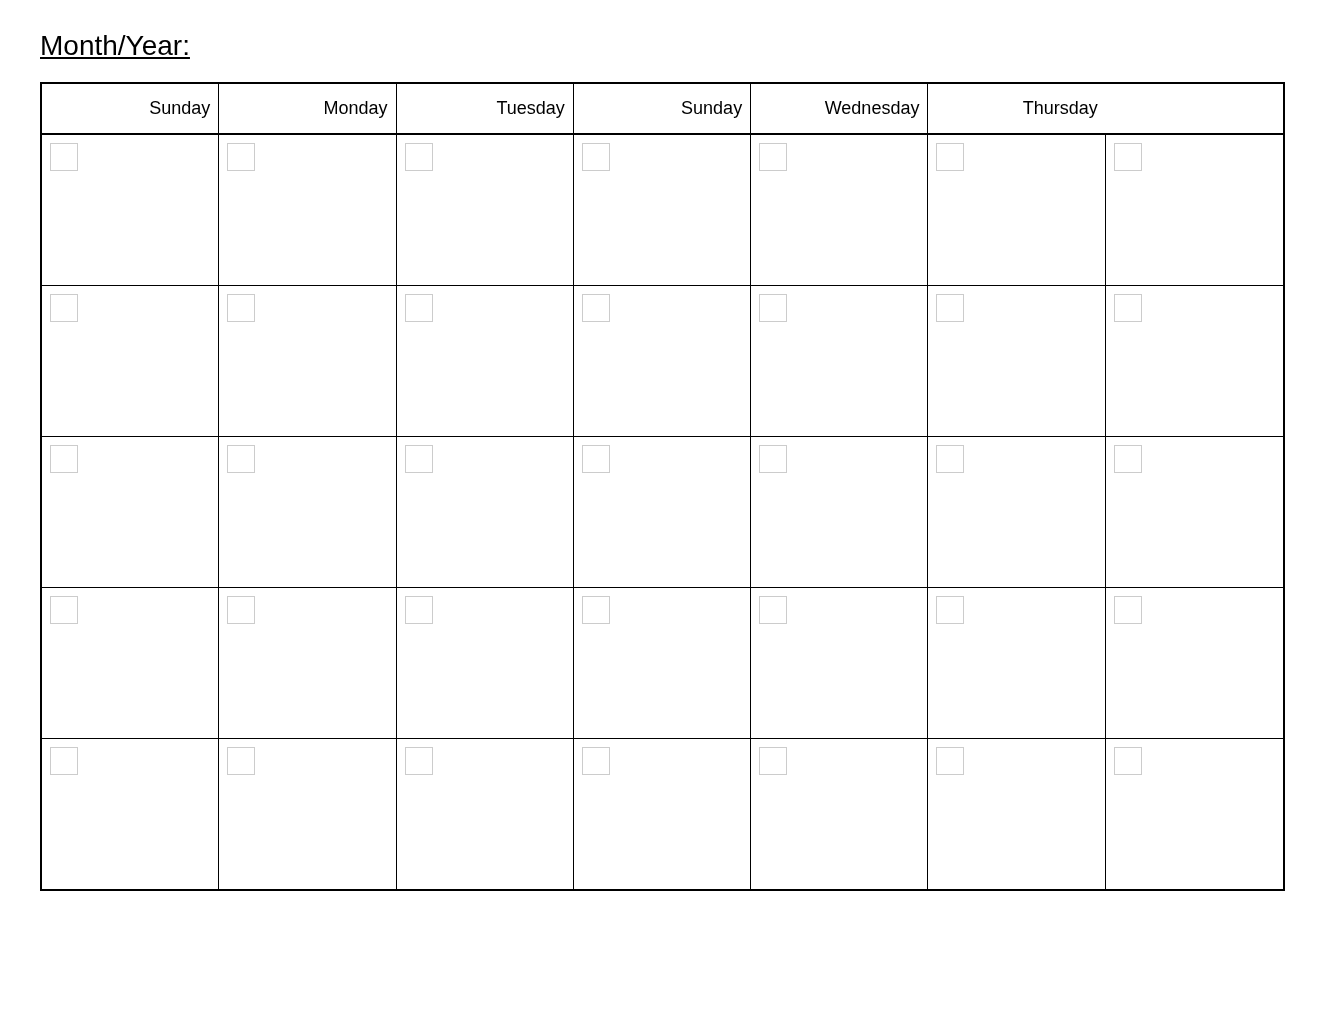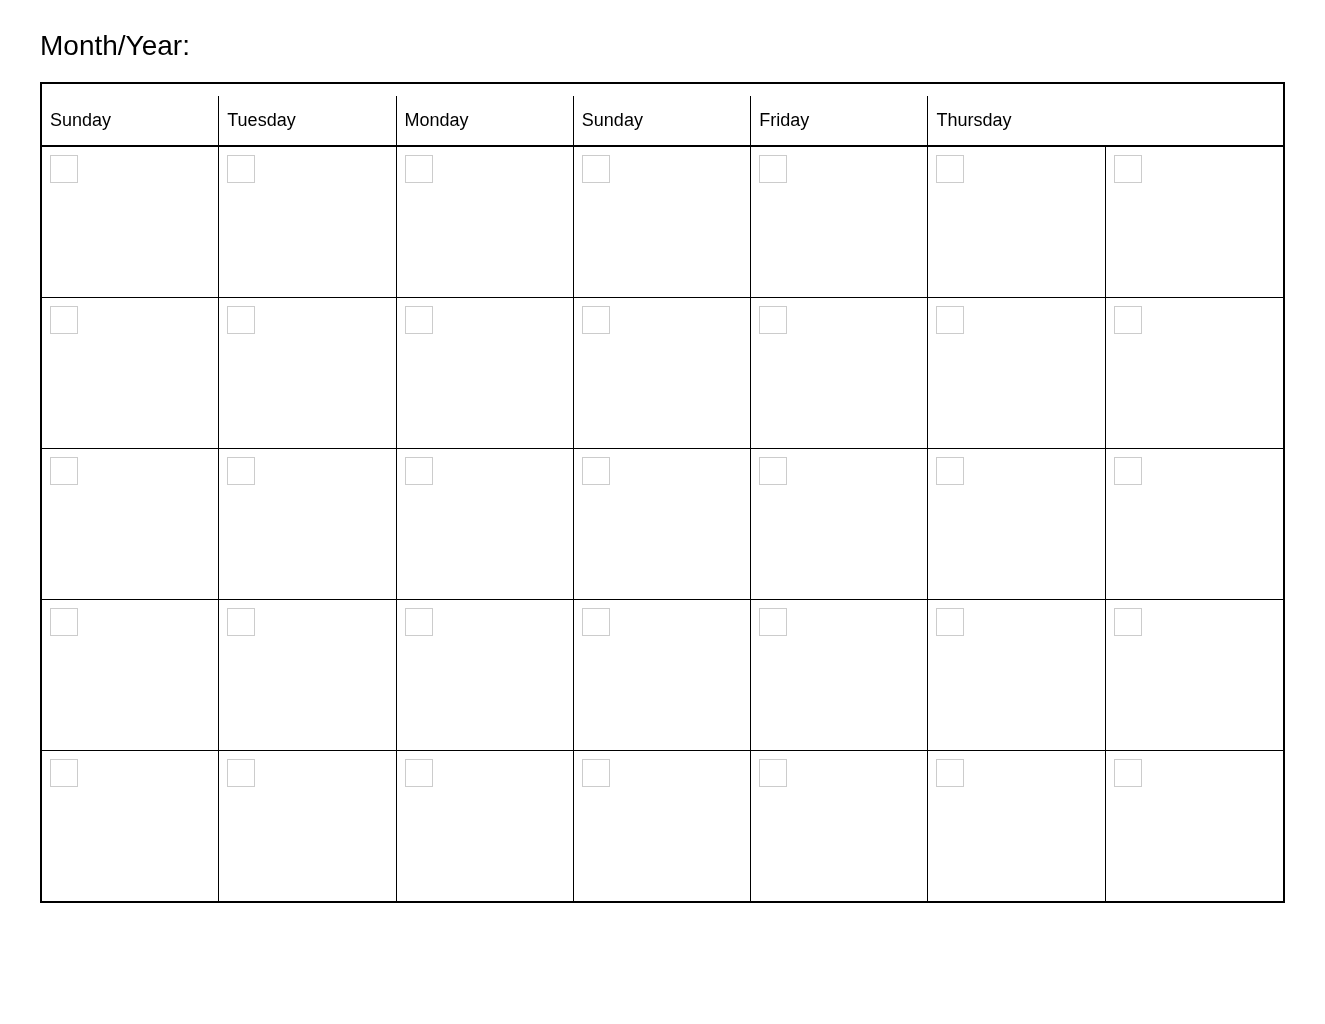--- a/index.html
+++ b/index.html
@@ -12,40 +12,40 @@
       background: #ffffff;
       font-family: Arial, sans-serif;
       padding: 30px 40px;
     }
 
     .page-title {
       font-size: 28px;
       font-weight: normal;
       margin-bottom: 20px;
       font-family: Arial, sans-serif;
+      text-decoration: underline;
     }
 
     .calendar-container {
       border: 2px solid #000;
       width: 100%;
     }
 
     .calendar-header {
       display: grid;
       grid-template-columns: repeat(7, 1fr);
       border-bottom: 2px solid #000;
     }
 
     .calendar-header-cell {
-      text-align: left;
+      text-align: right;
       padding: 14px 8px;
       font-size: 18px;
       font-weight: normal;
       border-right: 1px solid #000;
-      margin-top: 12px;
     }
 
     .calendar-header-cell:last-child {
       border-right: none;
     }
 
     .calendar-body {
       display: flex;
       flex-direction: column;
     }
@@ -81,24 +81,24 @@
     }
   </style>
 </head>
 <body>
 
 <h1 class="page-title">Month/Year:</h1>
 
 <div class="calendar-container">
   <div class="calendar-header">
     <div class="calendar-header-cell">Sunday</div>
+    <div class="calendar-header-cell">Monday</div>
     <div class="calendar-header-cell">Tuesday</div>
-    <div class="calendar-header-cell">Monday</div>
     <div class="calendar-header-cell">Sunday</div>
-    <div class="calendar-header-cell">Friday</div>
+    <div class="calendar-header-cell">Wednesday</div>
     <div class="calendar-header-cell">Thursday</div>
   </div>
 
   <div class="calendar-body">
 
     <div class="calendar-row">
       <div class="calendar-cell">
           <div class="date-box"></div>
         </div>
       <div class="calendar-cell">

